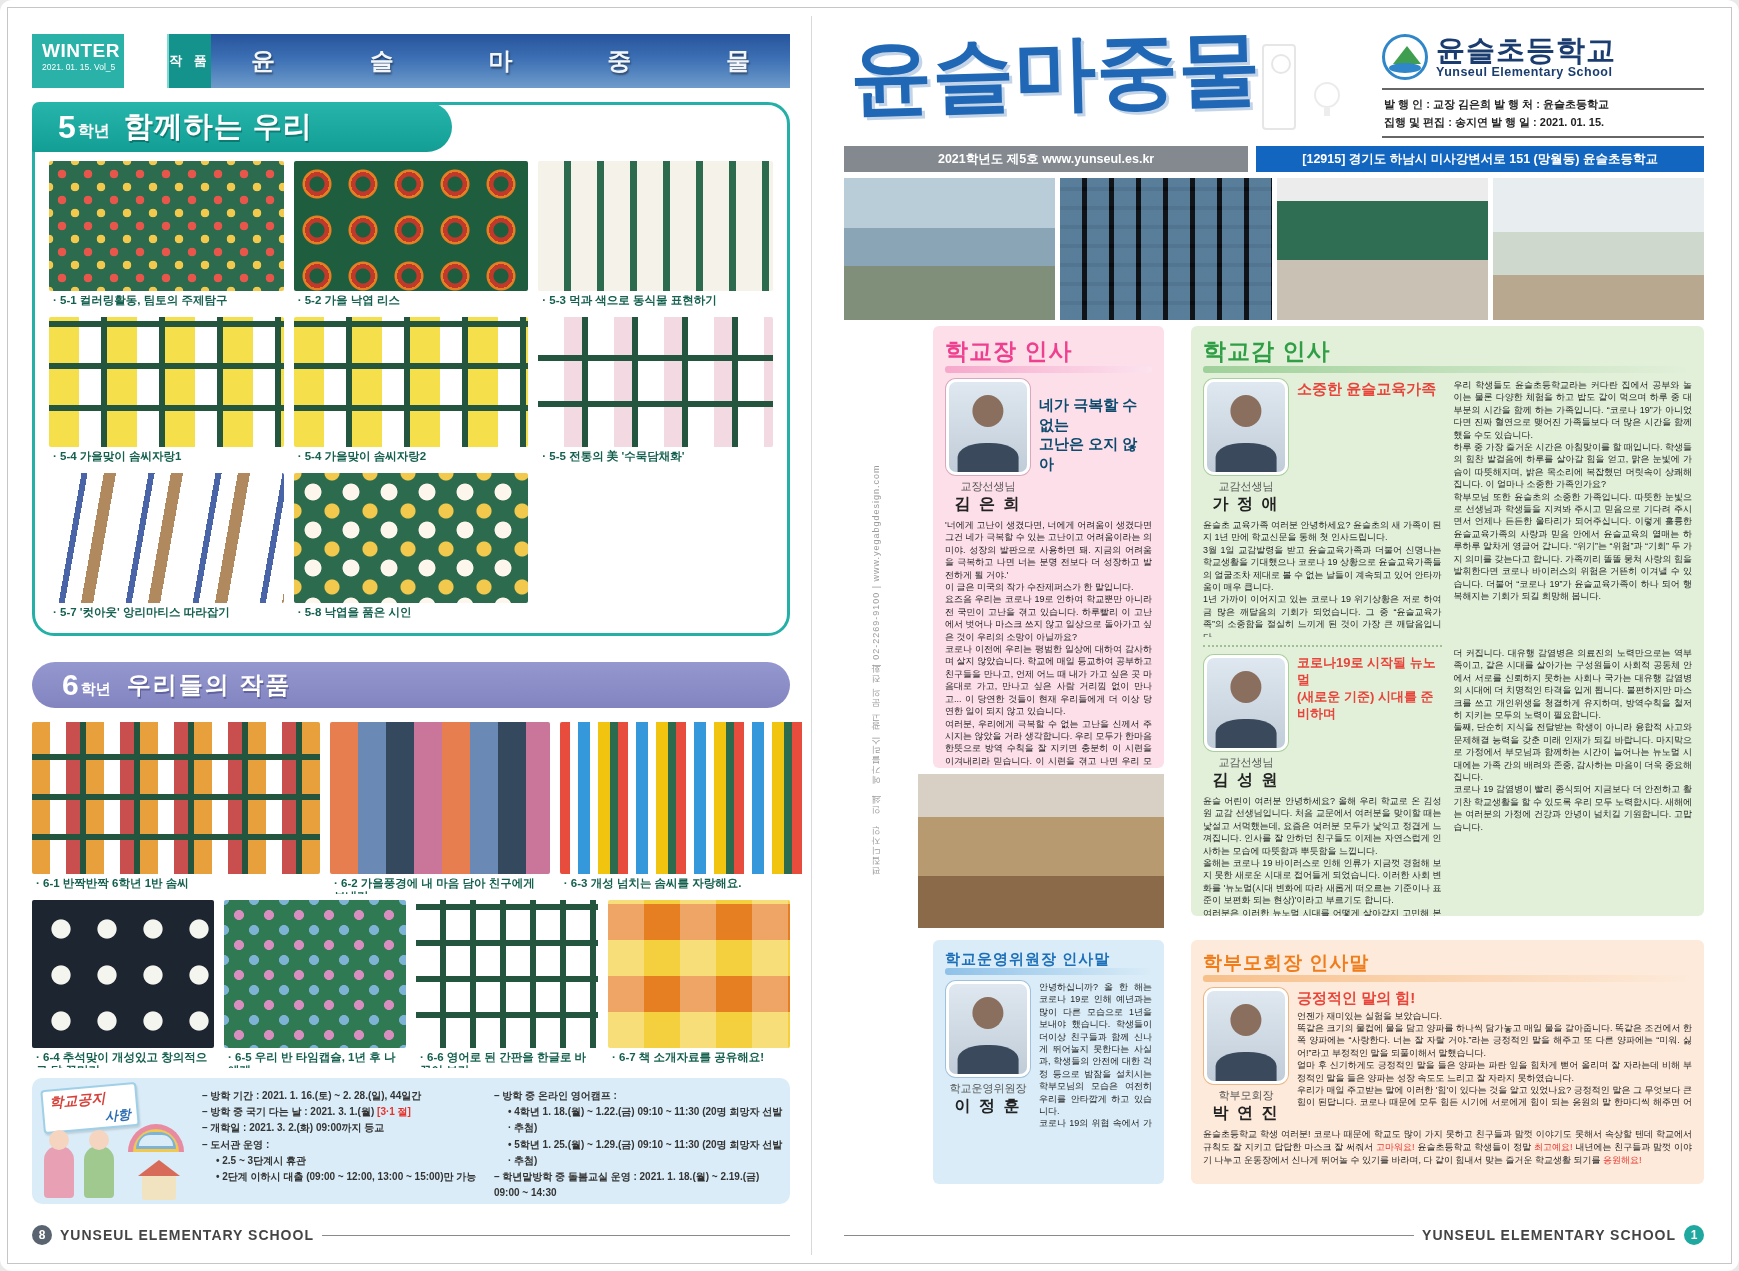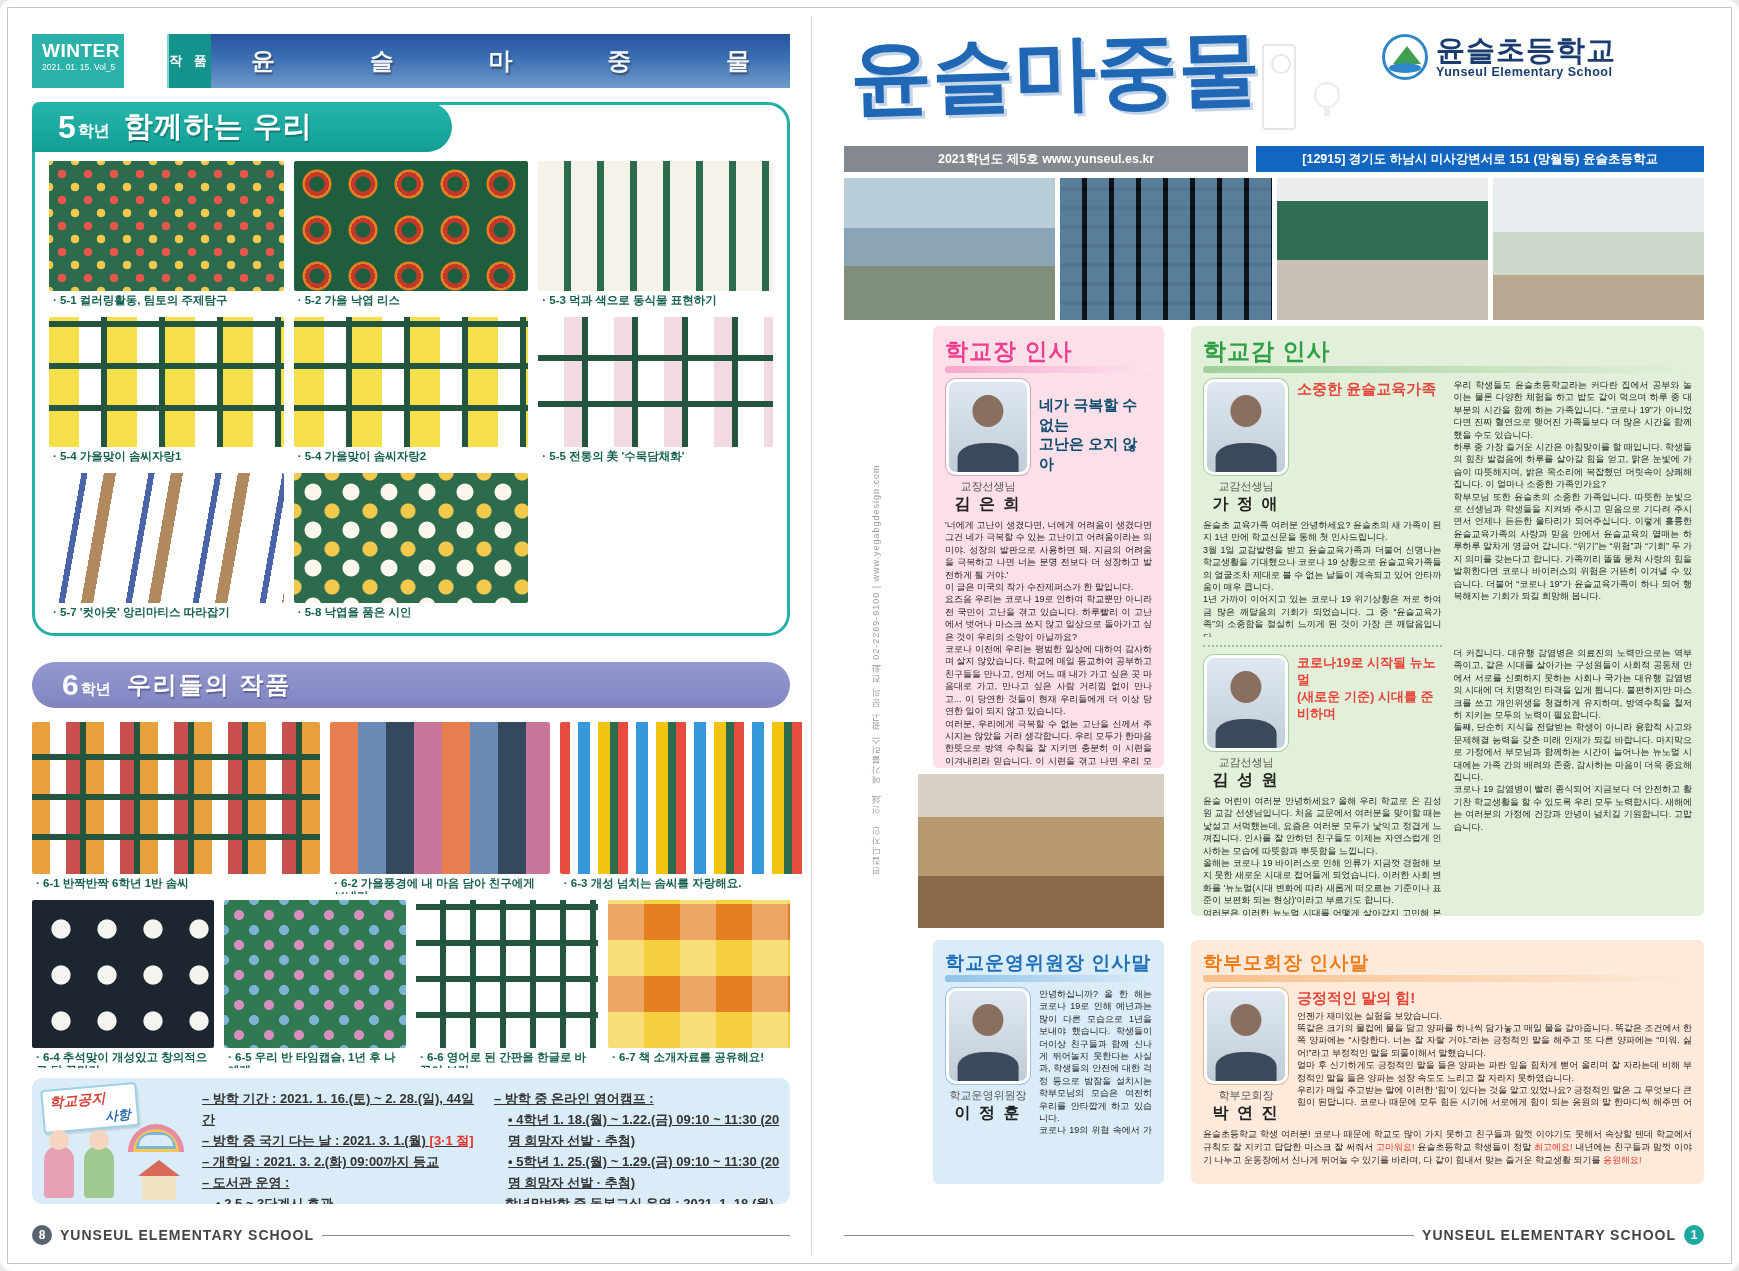--- a/index.html
+++ b/index.html
@@ -50,21 +50,21 @@
   .sign .s2{color:#2e6db4;font-weight:bold;font-size:13px;font-style:italic;text-align:right;}
   .rainbow{position:absolute;left:96px;top:46px;width:56px;height:28px;border-radius:56px 56px 0 0;
            border:5px solid #e88aa0;border-bottom:none;box-shadow:inset 0 0 0 3px #f2c94c, inset 0 0 0 6px #7fb3d5;}
   .house{position:absolute;left:110px;bottom:4px;width:34px;height:26px;background:#f2e3c0;border-radius:3px;}
   .house::before{content:"";position:absolute;left:-4px;top:-14px;border-left:21px solid transparent;border-right:21px solid transparent;
                  border-bottom:16px solid #d86a5a;}
   .kid{position:absolute;bottom:6px;width:30px;height:52px;border-radius:14px 14px 4px 4px;}
   .kid::before{content:"";position:absolute;top:-16px;left:50%;transform:translateX(-50%);width:20px;height:20px;border-radius:50%;background:#f5d5c0;}
   .kid.girl{left:12px;background:#e8a0b4;}
   .kid.boy{left:52px;background:#9fc98f;}
-  .notice-col{font-size:13px;font-weight:bold;color:#333;line-height:1.62;padding:10px 6px 4px 2px;text-decoration:underline;}
+  .notice-col{font-size:10px;font-weight:bold;color:#333;line-height:1.62;padding:10px 6px 4px 2px;}
   .notice-col .sub{padding-left:14px;}
   .notice-col1{width:292px;flex:none;}
   .notice-col2{flex:1;}
   .red{color:#e8312a;}
   .pg-footer{position:absolute;left:8px;right:16px;bottom:0;height:22px;display:flex;align-items:center;gap:8px;}
   .pgnum{width:20px;height:20px;border-radius:50%;background:#5a6470;color:#fff;font-size:12px;font-weight:bold;
          display:flex;align-items:center;justify-content:center;flex:none;}
   .pgnum.teal{background:#1fa89f;}
   .pg-footer .sch{font-size:14px;font-weight:bold;color:#444;letter-spacing:1px;white-space:nowrap;}
   .pg-footer .rule{flex:1;height:1px;background:#8a8a8a;}
@@ -303,20 +303,24 @@
       <div class="doodle tower"></div>
       <div class="doodle bulb"></div>
       <div class="schoolblk">
         <div class="schoolname">
           <div class="logo"></div>
           <div>
             <div class="kr-name">윤슬초등학교</div>
             <div class="en-name">Yunseul Elementary School</div>
           </div>
         </div>
+        <div class="pubbox">
+          <div>발 행 인 : 교장 김은희   발 행 처 : 윤슬초등학교</div>
+          <div>집행 및 편집 : 송지연   발 행 일 : 2021. 01. 15.</div>
+        </div>
       </div>
     </div>
     <div class="bars">
       <div class="bar gray">2021학년도 제5호 www.yunseul.es.kr</div>
       <div class="bar blue">[12915] 경기도 하남시 미사강변서로 151 (망월동) 윤슬초등학교</div>
     </div>
     <div class="strip">
       <div class="sph campus"></div>
       <div class="sph monitor"></div>
       <div class="sph board"></div>
@@ -340,21 +344,21 @@
         <div class="body-sm pad" style="height:290px">'너에게 고난이 생겼다면, 너에게 어려움이 생겼다면 그건 네가 극복할 수 있는 고난이고 어려움이라는 의미야. 성장의 발판으로 사용하면 돼. 지금의 어려움을 극복하고 나면 너는 분명 전보다 더 성장하고 발전하게 될 거야.'
 이 글은 미국의 작가 수잔제퍼스가 한 말입니다.
 요즈음 우리는 코로나 19로 인하여 학교뿐만 아니라 전 국민이 고난을 겪고 있습니다. 하루빨리 이 고난에서 벗어나 마스크 쓰지 않고 일상으로 돌아가고 싶은 것이 우리의 소망이 아닐까요?
 코로나 이전에 우리는 평범한 일상에 대하여 감사하며 살지 않았습니다. 학교에 매일 등교하여 공부하고 친구들을 만나고, 언제 어느 때 내가 가고 싶은 곳 마음대로 가고, 만나고 싶은 사람 거리낌 없이 만나고... 이 당연한 것들이 현재 우리들에게 더 이상 당연한 일이 되지 않고 있습니다.
 여러분, 우리에게 극복할 수 없는 고난을 신께서 주시지는 않았을 거라 생각합니다. 우리 모두가 한마음 한뜻으로 방역 수칙을 잘 지키면 충분히 이 시련을 이겨내리라 믿습니다. 이 시련을 겪고 나면 우리 모두 자신의 삶을 더 의미 있고 감사하게 생각하며 한 층 더 성장해 있으리라 생각합니다.
 우리 윤슬초등학교 학생들 모두 정말 방역 수칙을 잘 지켜주고 있어서 우리는 반드시 환하게 웃으며 친구들과 즐겁게 공부하고 뛰어노는 날이 곧 올 것입니다.
 여러분 우리 모두 힘냅시다.~~^^</div>
       </div>
       <div class="drum"></div>
       <div class="box blue2">
-        <div class="sec-head hd-blue" style="font-size:19px">학교운영위원장 인사말</div>
+        <div class="sec-head hd-blue" style="font-size:15px">학교운영위원장 인사말</div>
         <div class="person-row">
           <div class="pcol">
             <div class="portrait" style="box-shadow:0 0 0 1px #9fc1dd"></div>
             <div class="role">학교운영위원장</div>
             <div class="pname">이 정 훈</div>
           </div>
           <div class="body-sm" style="height:150px">안녕하십니까? 올 한 해는 코로나 19로 인해 예년과는 많이 다른 모습으로 1년을 보내야 했습니다. 학생들이 더이상 친구들과 함께 신나게 뛰어놀지 못한다는 사실과, 학생들의 안전에 대한 걱정 등으로 밤잠을 설치시는 학부모님의 모습은 여전히 우리를 안타깝게 하고 있습니다.
 코로나 19의 위협 속에서 가족들이 집 안에서 함께 보내는 시간이 많아지는 요즈음, 가정에서는 혹시 이런저런 이유로 TV나 컴퓨터 또는 스마트폰 등에 지나치게 많은 시간을 소비하고 계시진 않는지요?
 최근 다양한 양질의 미디어 교육 자료가 제공되고 있지만, 이러한 콘텐츠에 우리 자녀들이 무분별하게 노출되기보다는 부모님의 관심과 지도가 함께 이뤄진다면 교육적인 효과를 더욱 발휘할 수 있다고 합니다. 가치 있는 활동, 예를 들면 책 읽기나 가사일 참여하기, 취미활동 공유하기 등을 직접 체험해 보는 것도 좋을 것 같습니다. 어떠한 교육적 의미가 담겨있지 않아도, 우리 학생들은 부모님께서 보내주신 믿음과 사랑 안에서 바르게 자라나지 않을까요?
 우리 윤슬초등학교의 교육가족 모두가 서로 배려하고 아끼는 마음으로 코로나 19를 끝까지 잘 이겨내길 바랍니다.

